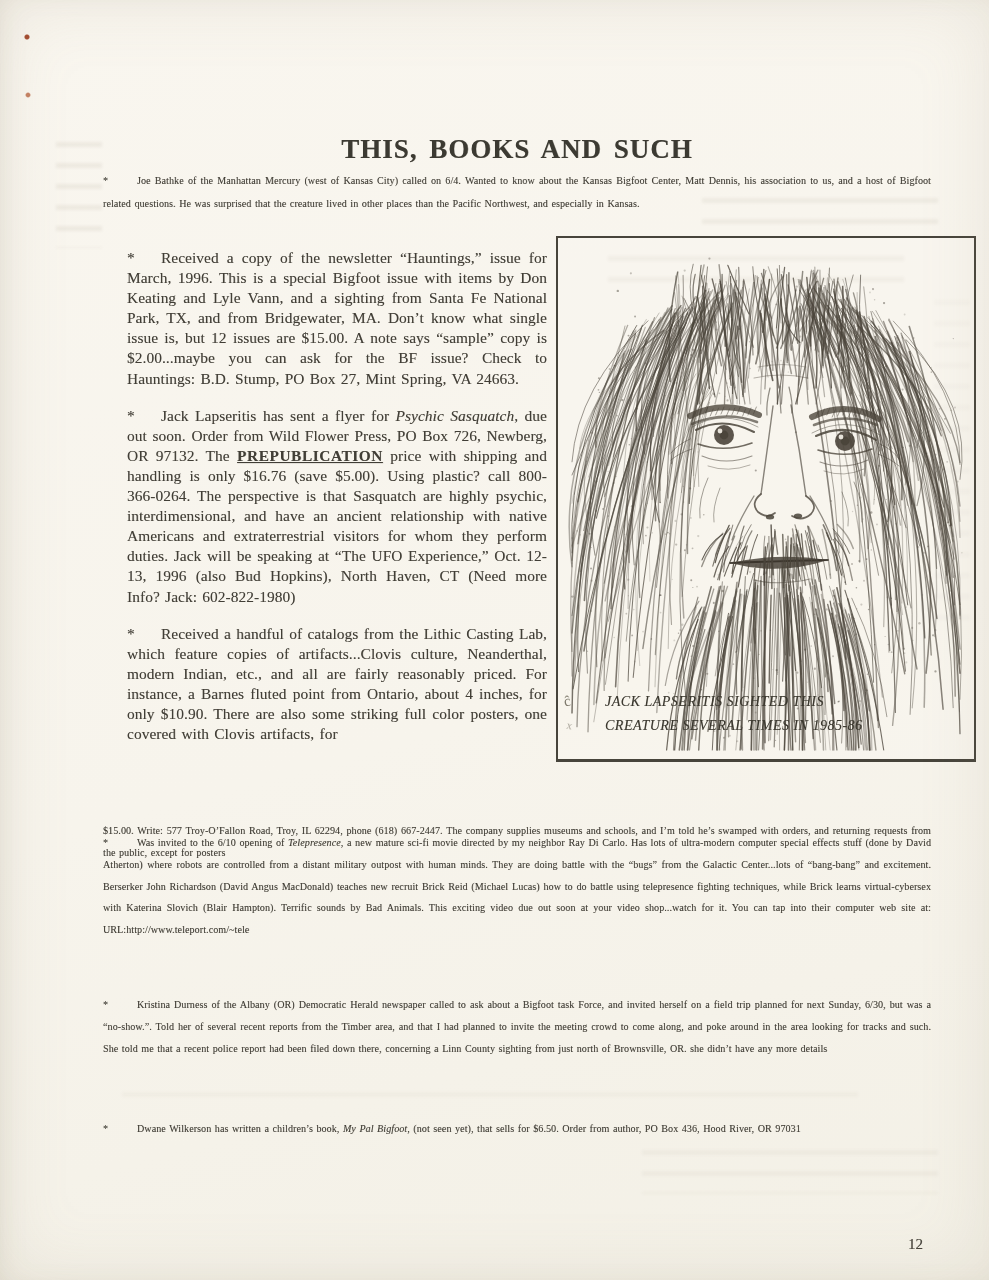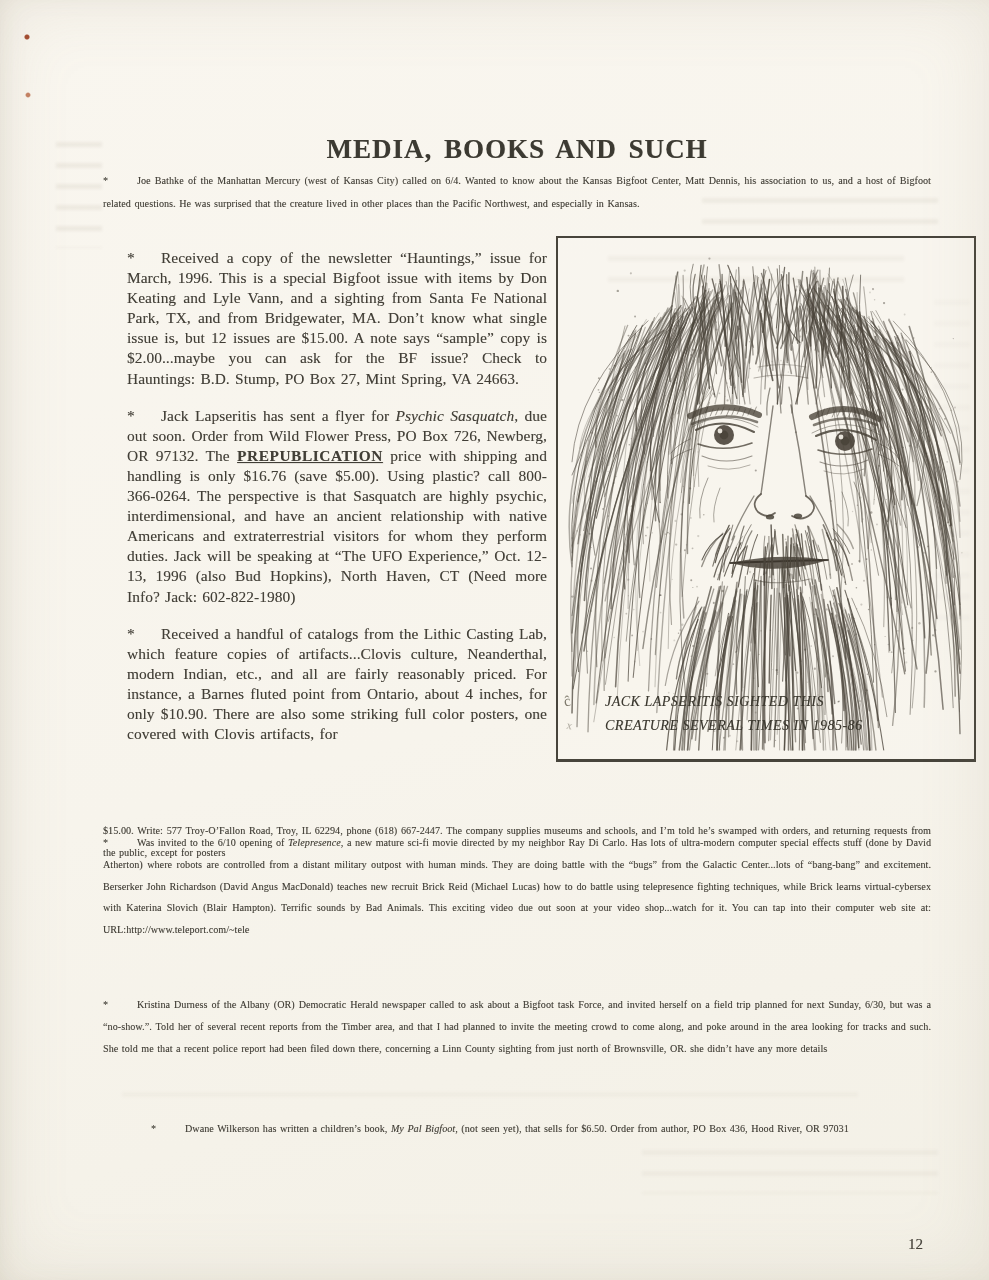--- a/index.html
+++ b/index.html
@@ -21,21 +21,21 @@
   .para{
     margin:0; text-align:justify; color:#413e36;
     text-shadow:.3px .3px .45px rgba(64,60,52,.38);
     word-spacing:.09em; letter-spacing:.1px;
   }
   .fw{position:absolute; left:103px; width:828px; font-size:10px; line-height:21.8px;}
   .p1{top:170px; line-height:22.8px;}
   .p4b{top:772px;margin-top:48px;}
   .p5{top:832px;}
   .p6{top:994px;}
-  .p7{top:1118px;margin-left:48px;}
+  .p7{top:1118px;}
   .column{position:absolute; left:103px; top:248px; width:444px;}
   .column .para{font-size:15.3px; line-height:20.1px; margin-bottom:17px;margin-left:24px;}
   .bullet{display:inline-block; width:34px; letter-spacing:0;}
   .seg-italic{font-style:italic;}
   .seg-bold-underline{font-weight:bold; text-decoration:underline; letter-spacing:.6px;}
   .figure{
     position:absolute; left:556px; top:236px; width:420px; height:526px;
     margin:0; border:2px solid #47443b; border-bottom-width:3px;
     box-sizing:border-box; background:rgba(250,247,240,.35);
   }
@@ -78,21 +78,21 @@
 <div class="page">
 
   <div class="smudge sm1"></div>
   <div class="smudge sm2"></div>
   <div class="smudge sm4"></div>
   <div class="smudge sm5"></div>
   <div class="smudge sm6"></div>
   <div class="speck speck1"></div>
   <div class="speck speck2"></div>
 
-  <h1 class="title">MEDIA, BOOKS AND SUCH</h1>
+  <h1 class="title">THIS, BOOKS AND SUCH</h1>
 
   <p class="para fw p1"><span class="bullet">*</span><span><span>Joe Bathke of the Manhattan Mercury (west of Kansas City) called on 6/4.  Wanted to know about the Kansas Bigfoot Center, Matt Dennis, his association to us, and a host of Bigfoot related questions.  He was surprised that the creature lived in other places than the Pacific Northwest, and especially in Kansas.</span></span></p>
 
   <div class="column">
     <p class="para"><span class="bullet">*</span><span><span>Received a copy of the newsletter “Hauntings,” issue for March, 1996.  This is a special Bigfoot issue with items by Don Keating and Lyle Vann, and a sighting from Santa Fe National Park, TX, and from Bridgewater, MA.  Don’t know what single issue is, but 12 issues are $15.00. A note says “sample” copy is $2.00...maybe you can ask for the BF issue? Check to Hauntings: B.D. Stump, PO Box 27, Mint Spring, VA 24663.</span></span></p>
     <p class="para"><span class="bullet">*</span><span><span>Jack Lapseritis has sent a flyer for </span><span class="seg-italic">Psychic Sasquatch</span><span>, due out soon.  Order from Wild Flower Press, PO Box 726, Newberg, OR 97132.  The </span><span class="seg-bold-underline">PREPUBLICATION</span><span> price with shipping and handling is only $16.76 (save $5.00). Using plastic? call 800-366-0264. The perspective is that Sasquatch are highly psychic, interdimensional, and have an ancient relationship with native Americans and extraterrestrial visitors for whom they perform duties.  Jack will be speaking at “The UFO Experience,” Oct. 12-13, 1996 (also Bud Hopkins), North Haven, CT (Need more Info? Jack: 602-822-1980)</span></span></p>
     <p class="para"><span class="bullet">*</span><span><span>Received a handful of catalogs from the Lithic Casting Lab, which feature copies of artifacts...Clovis culture, Neanderthal, modern Indian, etc., and all are fairly reasonably priced.  For instance, a Barnes fluted point from Ontario, about 4 inches, for only $10.90.  There are also some striking full color posters, one covered with Clovis artifacts, for</span></span></p>
   </div>
 
   <figure class="figure" aria-label="Photocopied ink sketch of a shaggy-haired bigfoot face">

